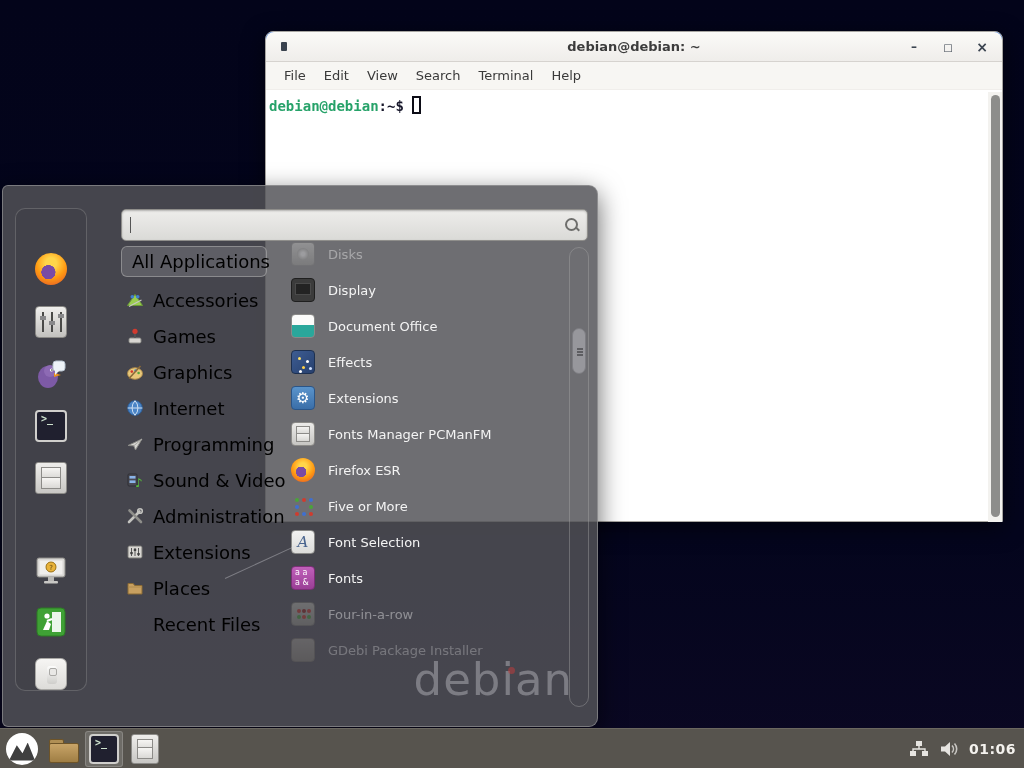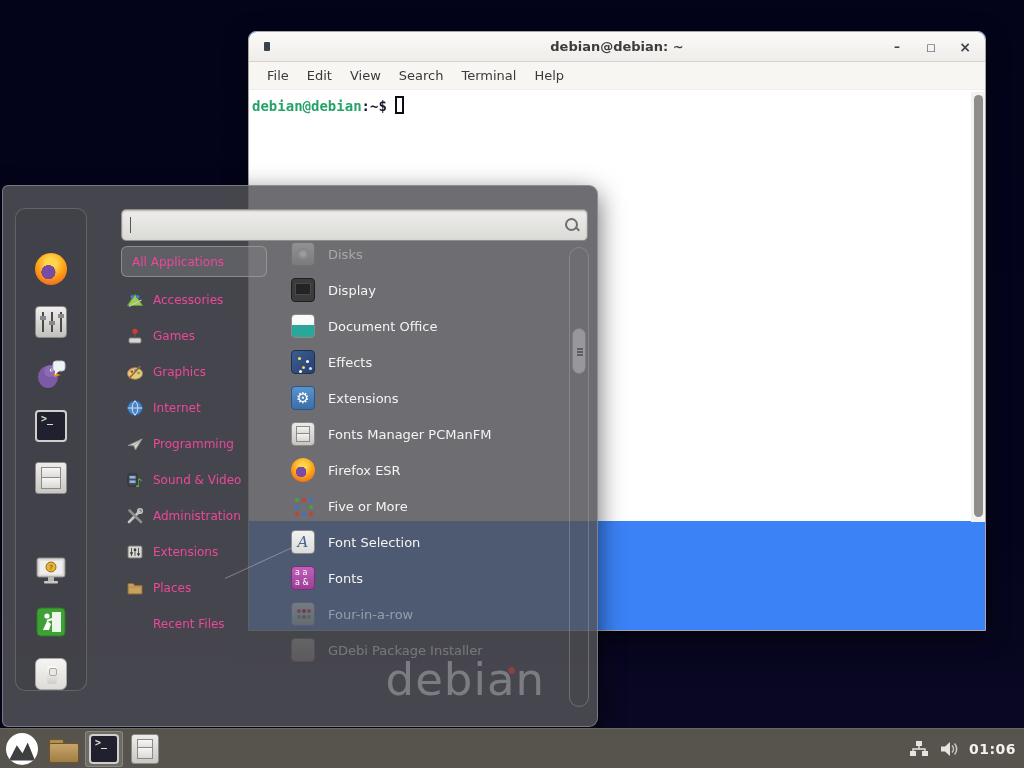--- a/index.html
+++ b/index.html
@@ -1,21 +1,21 @@
 <!DOCTYPE html>
 <html><head>
 <meta charset="utf-8">
 <style>
   * { margin:0; padding:0; box-sizing:border-box; }
   html,body { width:1024px; height:768px; overflow:hidden; }
   body { font-family:"DejaVu Sans", "Liberation Sans", sans-serif; position:relative;
          background:linear-gradient(180deg,#03041a 0%,#04051d 70%,#0b0823 100%); }
 
   
-  .terminal { position:absolute; left:248px; top:31px; width:738px; height:600px;
+  .terminal { position:absolute; left:265px; top:31px; width:738px; height:491px;
               background:#3b82f6; border:1px solid #a8a6a2; border-radius:8px 8px 0 0;
               box-shadow:0 6px 22px rgba(0,0,0,0.55); z-index:2; }
   .titlebar { position:relative; height:30px; background:linear-gradient(#fbfaf8,#efedea);
               border-bottom:1px solid #d6d3cf; border-radius:8px 8px 0 0;
               display:flex; align-items:center; }
   .win-mini-icon { position:absolute; left:15px; top:10px; width:6px; height:9px;
                    background:#39424e; border-radius:1px; }
   .win-title { width:100%; text-align:center; font-size:13px; font-weight:bold; color:#3c3c3c; }
   .win-controls { position:absolute; right:10px; top:0; height:30px; display:flex; gap:14px; align-items:center; }
   .win-btn { width:20px; height:20px; display:flex; align-items:center; justify-content:center;
@@ -30,21 +30,21 @@
   .cursor-hollow { display:inline-block; width:9px; height:18px; border:2px solid #0c0c16;
                    margin-left:8px; vertical-align:text-bottom; background:#fff; }
   .term-scrollbar { position:absolute; right:0; top:60px; width:14px; height:430px; background:#f3f2ef; }
   .term-thumb { position:absolute; right:2px; top:3px; width:9px; height:422px;
                 background:#8d8d8b; border-radius:5px; }
 
   
   .appmenu { position:absolute; left:2px; top:185px; width:596px; height:542px;
              background:rgba(82,82,87,0.84); border:1px solid rgba(165,165,165,0.55);
              border-radius:6px 9px 9px 6px; box-shadow:0 8px 26px rgba(0,0,0,0.6); z-index:3; }
-  .watermark { position:absolute; right:52px; bottom:20px; font-size:45px; letter-spacing:1px;
+  .watermark { position:absolute; right:24px; bottom:20px; font-size:45px; letter-spacing:1px;
                color:rgba(205,205,212,0.40); font-weight:400; }
   .watermark-dot { position:absolute; right:82px; bottom:52px; width:7px; height:7px;
                    border-radius:50%; background:rgba(190,60,60,0.55); }
 
   .fav-panel { position:absolute; left:12px; top:22px; width:72px; height:483px;
                border:1px solid rgba(160,160,160,0.35); border-radius:10px;
                background:rgba(55,55,58,0.22); }
   .fav-item { position:absolute; left:50%; transform:translateX(-50%); width:34px; height:34px;
               display:flex; align-items:center; justify-content:center; }
 
@@ -59,21 +59,21 @@
                          border:2px solid #6e6e6c; border-radius:50%; }
   .search-icon::after { content:""; position:absolute; left:11px; top:11px; width:5px; height:2px;
                         background:#6e6e6c; transform:rotate(45deg); }
 
   .cat-col { position:absolute; left:118px; top:60px; width:146px; }
   .cat-row { height:36px; display:flex; align-items:center; gap:9px; padding-left:5px; }
   .cat-row.selected { height:31px; margin-bottom:5px; background:rgba(125,125,130,0.45);
                       border:1px solid rgba(170,170,170,0.6); border-radius:6px;
                       padding-left:10px; }
   .cat-icon { width:18px; height:18px; flex:0 0 18px; }
-  .cat-label { font-size:12px; color:#ec4899; white-space:nowrap; }
+  .cat-label { font-size:18px; color:#000000; white-space:nowrap; }
 
   .app-col { position:absolute; left:288px; top:50px; width:278px; }
   .app-row { height:36px; display:flex; align-items:center; gap:13px; }
   .app-row.dim { opacity:0.42; }
   .app-row.dim2 { opacity:0.28; }
   .app-label { font-size:13px; color:#f4f4f4; white-space:nowrap; }
 
   .menu-scroll-track { position:absolute; left:566px; top:61px; width:20px; height:460px;
                        border:1px solid rgba(170,170,170,0.4); border-radius:10px; }
   .menu-scroll-thumb { position:absolute; left:2px; top:80px; width:14px; height:46px;

